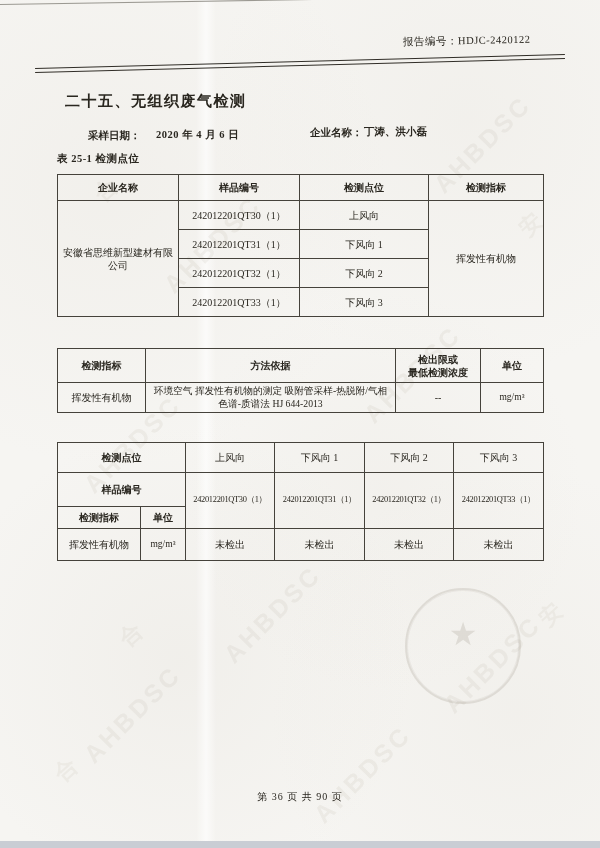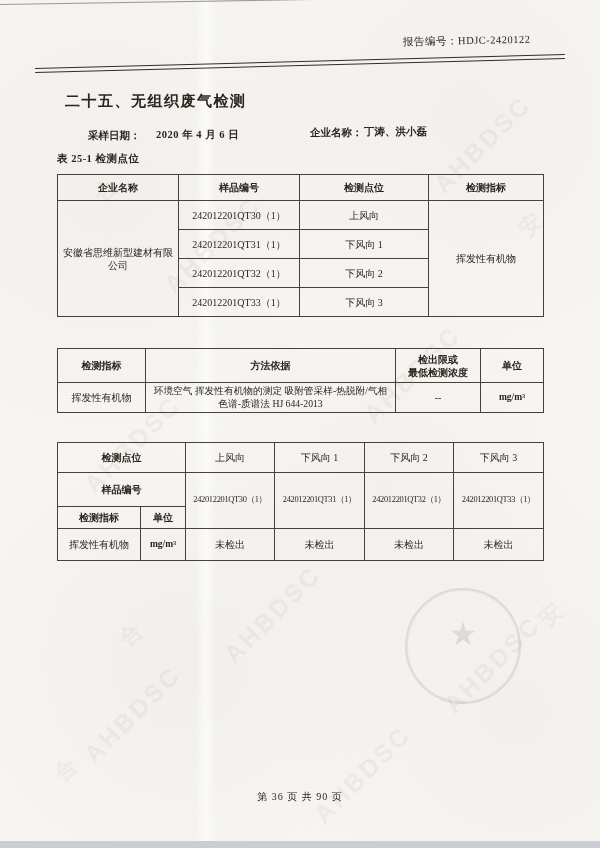--- a/index.html
+++ b/index.html
@@ -45,21 +45,21 @@
   table{position:absolute;border-collapse:collapse;table-layout:fixed;
     border:1.6px solid #3a3832;background:transparent;padding-left:29px;}
   td{border:1px solid #45423b;text-align:center;vertical-align:middle;
     font-size:10px;padding:1px 2px;line-height:1.3;overflow:hidden;}
   .hcell{font-weight:bold;}
   .t1{left:57px;top:174px;width:486px;}
   .t2{left:57px;top:348px;width:486px;}
   .t3{left:57px;top:442px;width:486px;}
   .method-cell{font-size:9.7px;padding:1px 5px;}
   .sid{font-size:8.4px;white-space:nowrap;padding:0;letter-spacing:-.3px;}
-  .unit-cell{font-size:9.5px;font-weight:bold;}
+  .unit-cell{font-size:9.5px;}
 
   .footer{position:absolute;left:0;top:790px;width:600px;text-align:center;
     font-size:10px;letter-spacing:1px;}
 
   
   .wm{position:absolute;font-family:"Liberation Sans","DejaVu Sans",sans-serif;
     font-weight:bold;color:rgba(164,154,138,.11);transform:rotate(-45deg);
     letter-spacing:3px;font-size:25px;white-space:nowrap;pointer-events:none;}
   .wmcn{position:absolute;font-weight:bold;color:rgba(168,158,142,.10);
     transform:rotate(-42deg);font-size:22px;pointer-events:none;}

